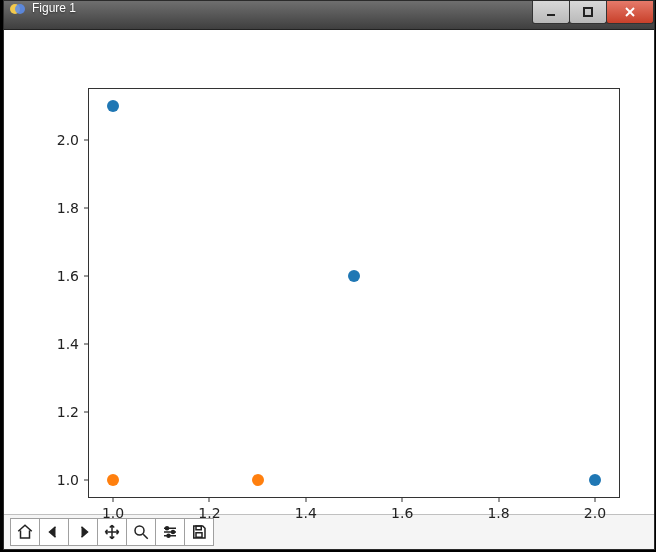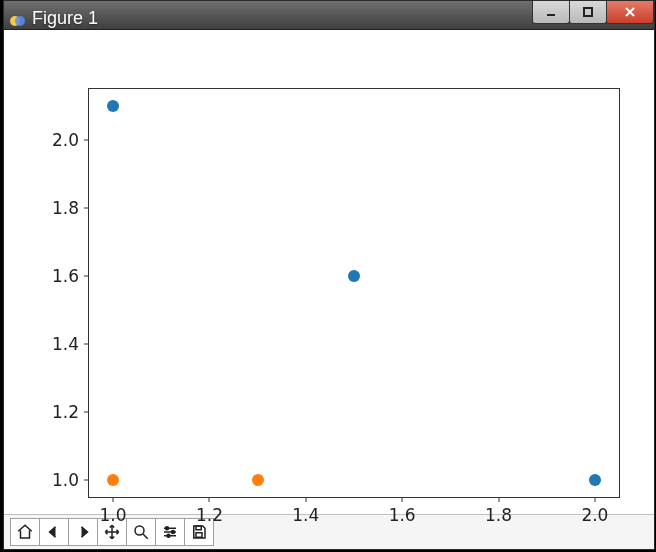--- a/index.html
+++ b/index.html
@@ -20,23 +20,23 @@
     background: #fff;
     border: 1px solid #2b2b2b;
     box-shadow: 0 0 0 3px rgba(0,0,0,0.6);
     display: flex;
     flex-direction: column;
   }
   .titlebar {
     height: 28px;
     background: linear-gradient(#6f6f6f, #3f3f3f);
     display: flex;
-    align-items: flex-end;
+    align-items: flex-start;
     color: #fff;
-    font-size: 18px;
+    font-size: 12px;
     padding-left: 6px;
     border-bottom: 1px solid #222;
     user-select: none;
   }
   .titlebar .app-icon {
     width: 16px; height: 16px;
     margin-right: 6px;
     display: inline-flex;
     align-items: center;
     justify-content: center;
@@ -84,21 +84,21 @@
     box-sizing: border-box;
   }
   .point {
     position: absolute;
     width: 12px; height: 12px;
     border-radius: 50%;
     transform: translate(-50%, -50%);
   }
   .tick-x, .tick-y {
     position: absolute;
-    font-size: 17px;
+    font-size: 14px;
     color: #222;
     font-family: "DejaVu Sans", Arial, sans-serif;
   }
   .tick-x { transform: translate(-50%, 0); top: 100%; margin-top: 8px; }
   .tick-y { right: 100%; margin-right: 10px; transform: translate(0, -50%); }
   .tick-mark-x {
     position: absolute;
     width: 1px; height: 5px; background: #333; bottom: -5px;
     transform: translateX(-0.5px);
   }

